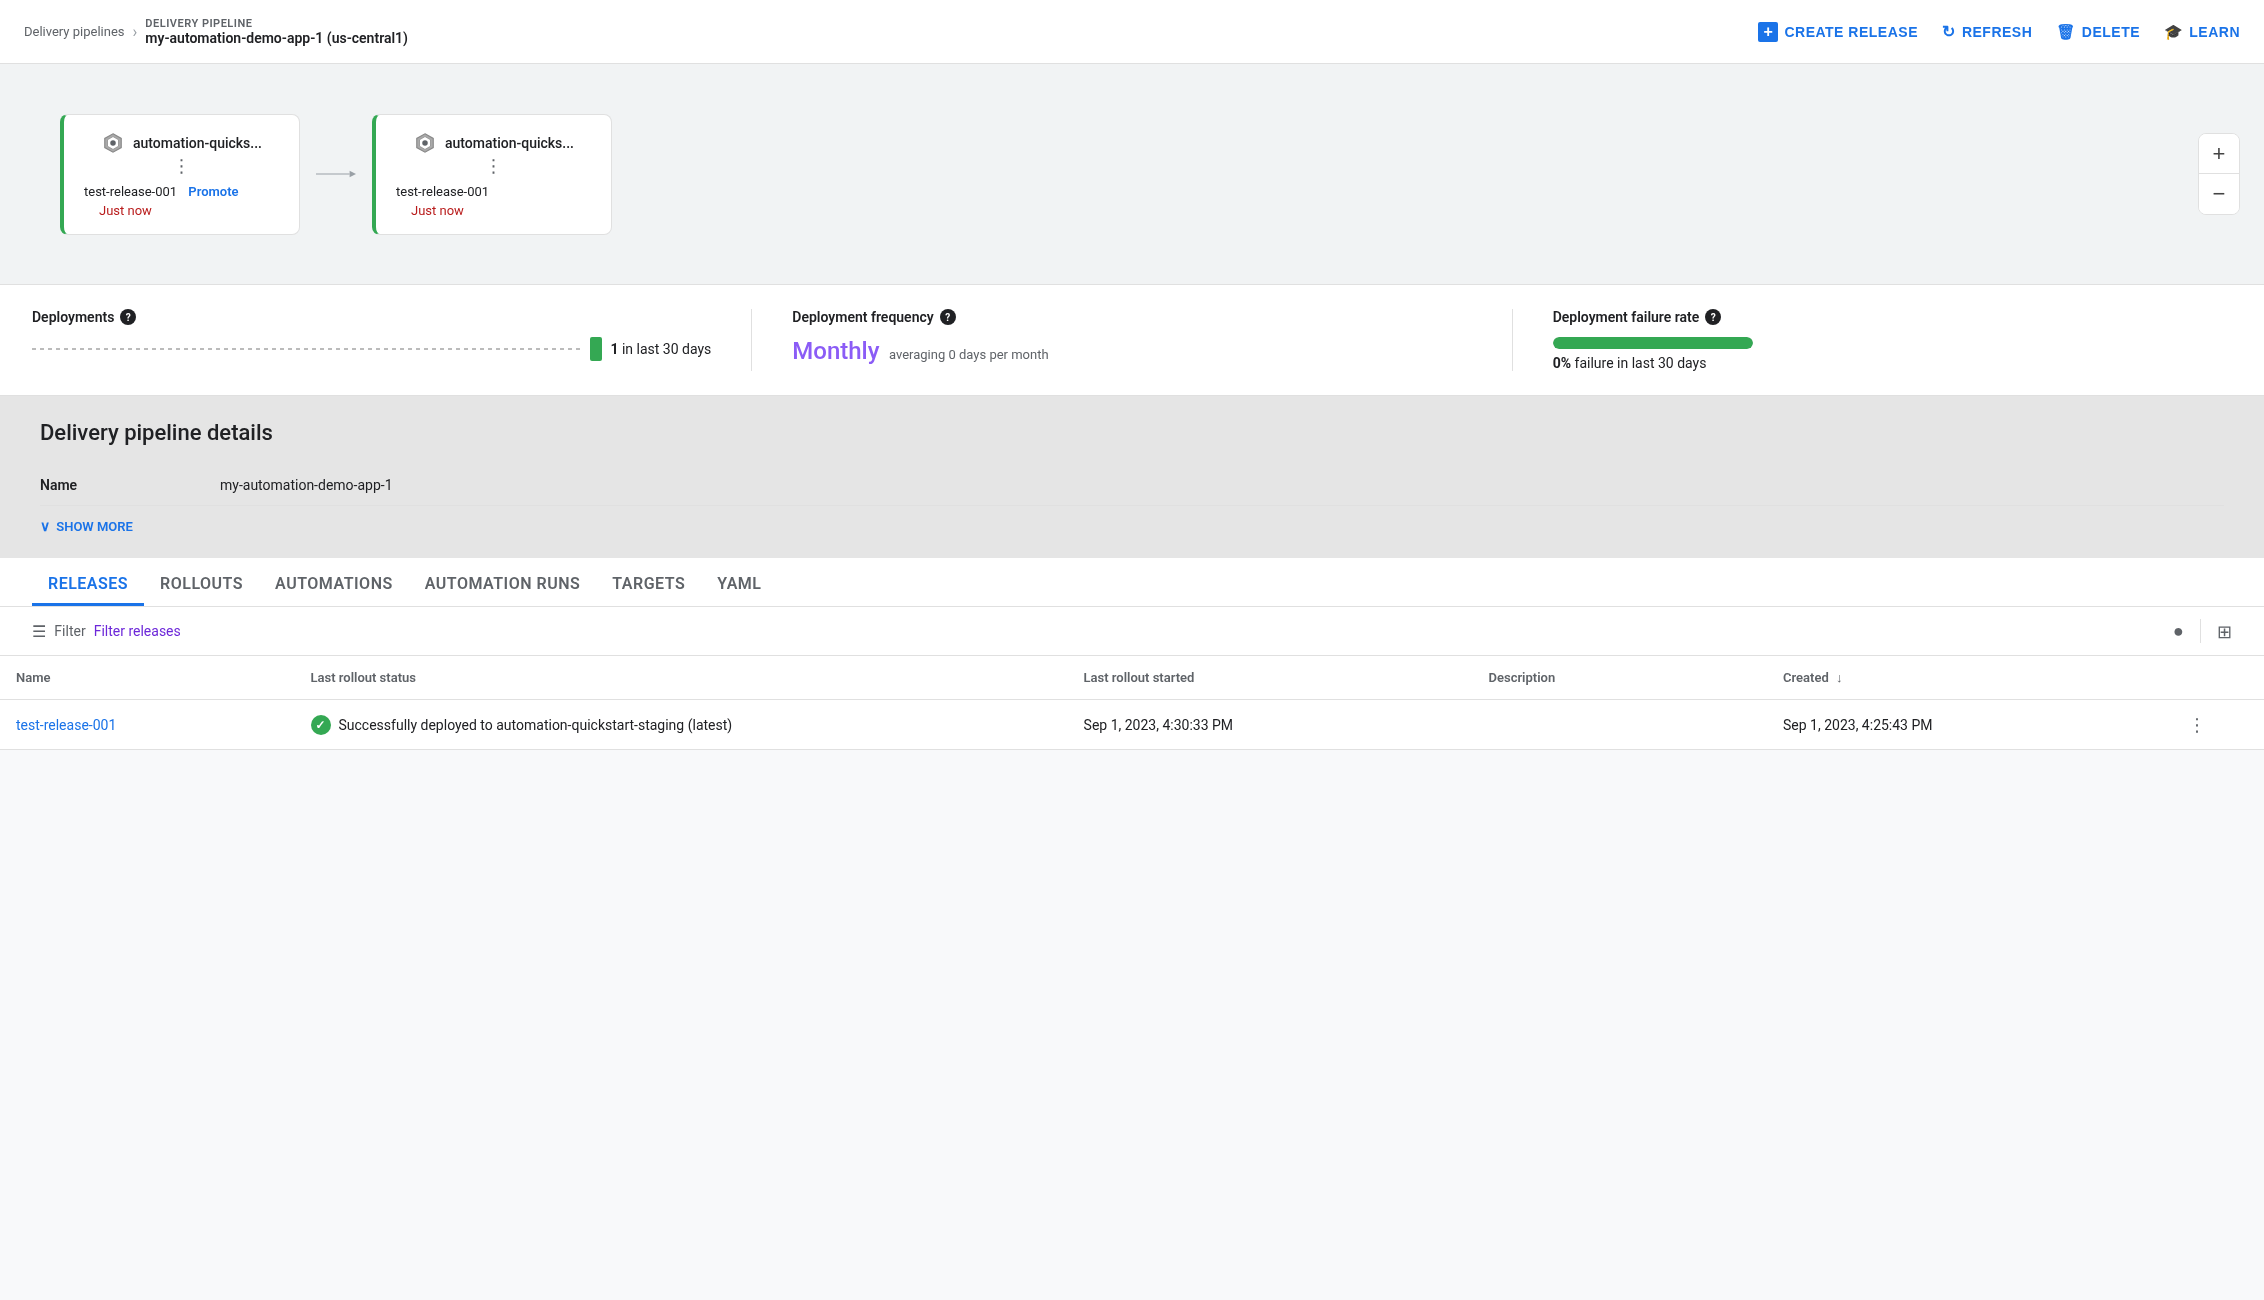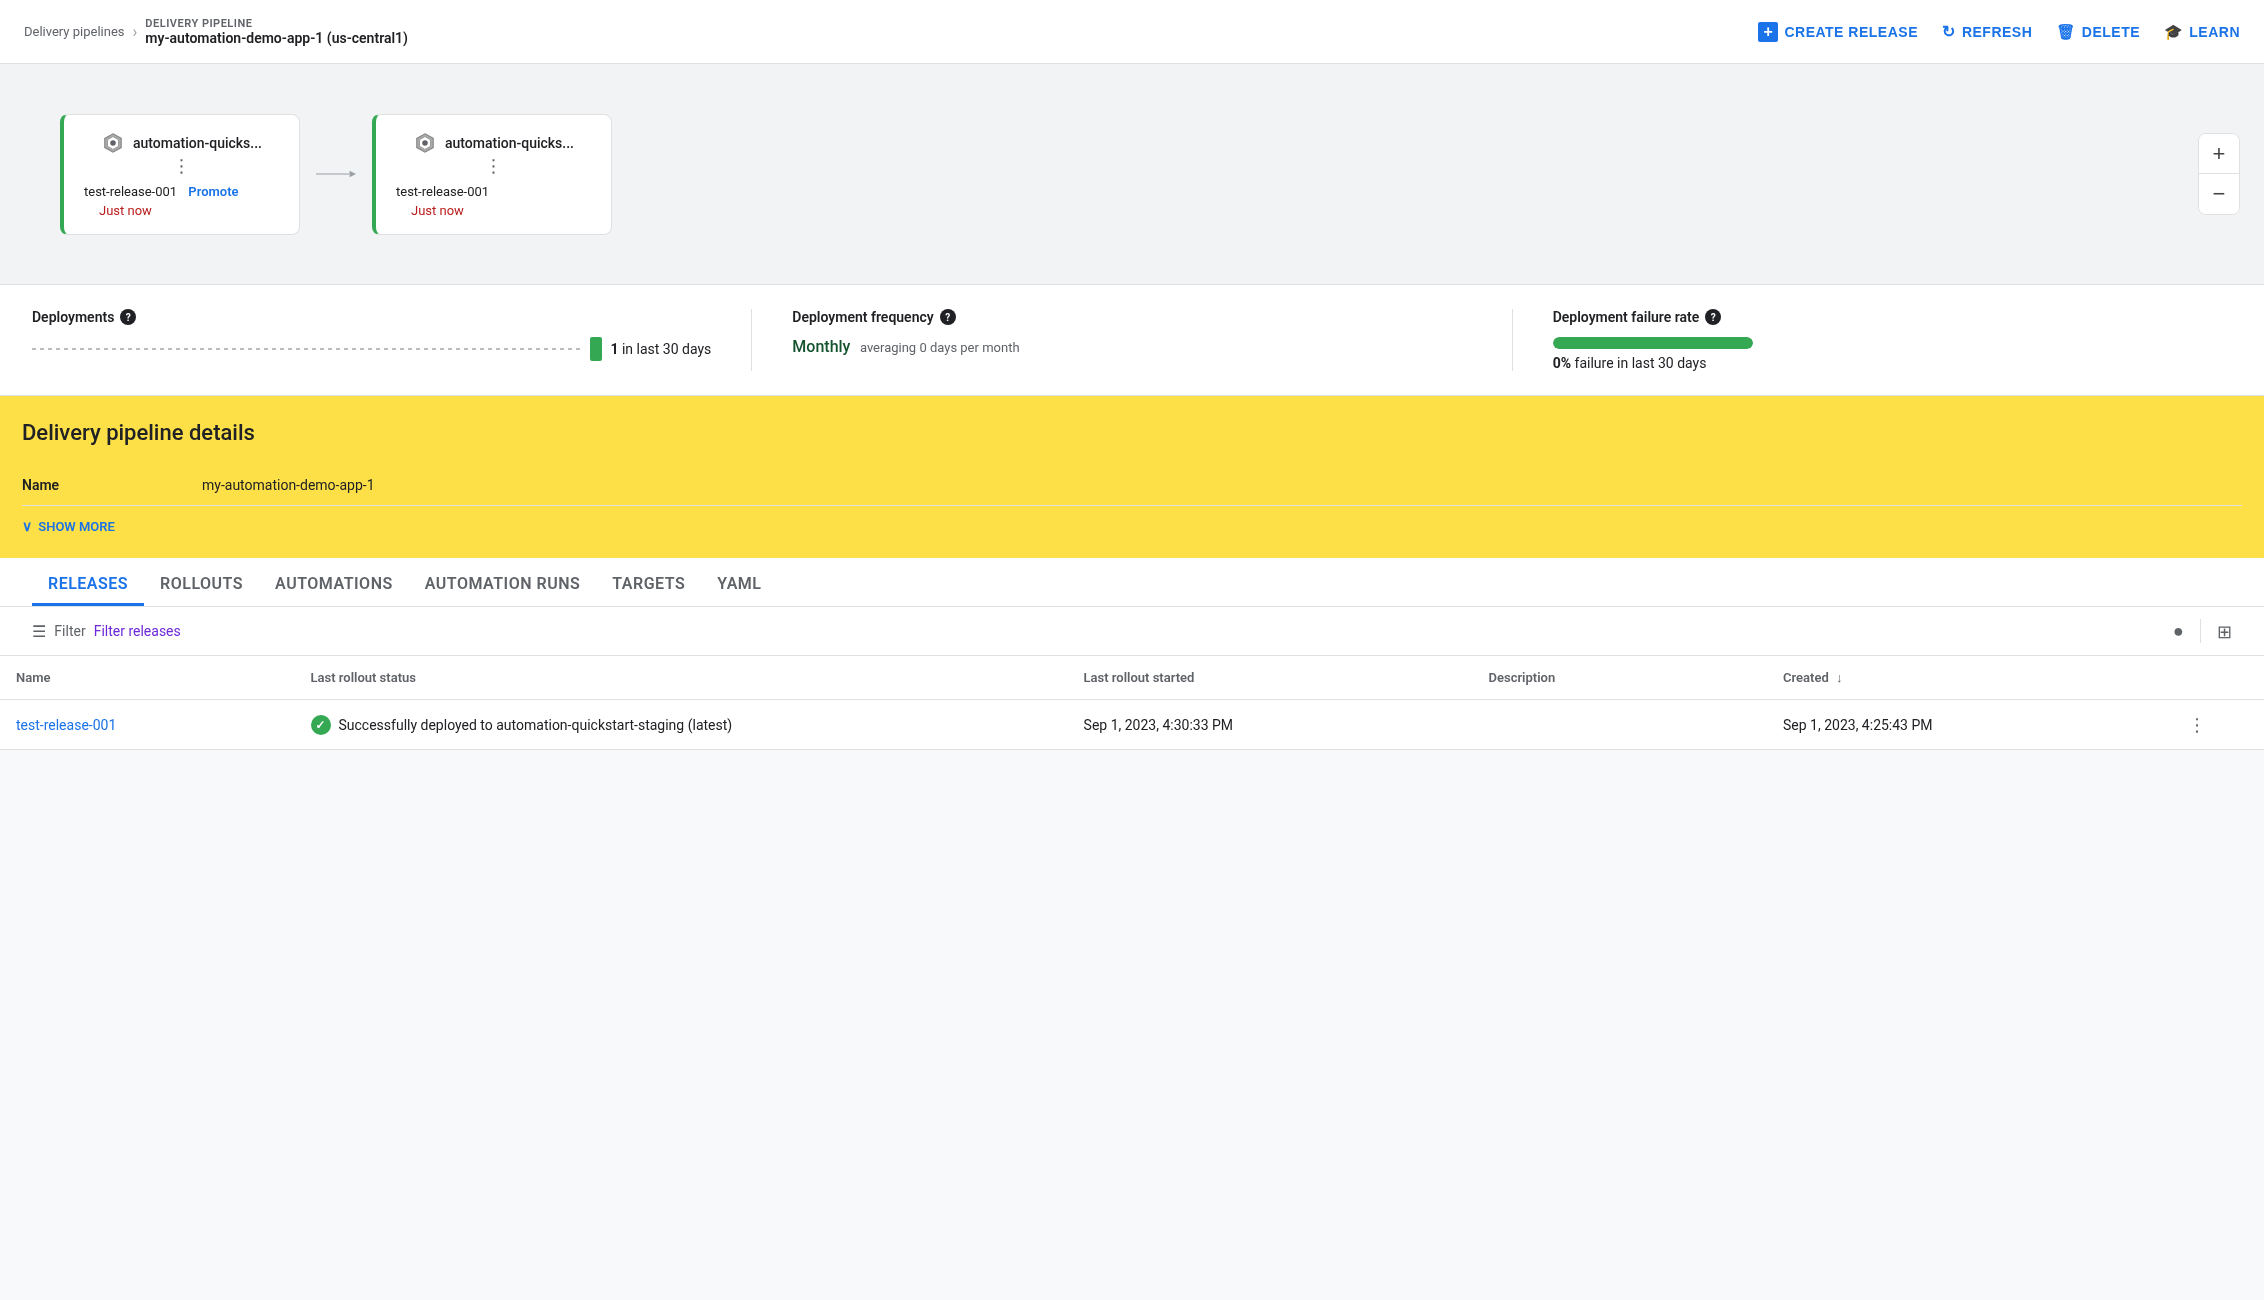--- a/index.html
+++ b/index.html
@@ -218,31 +218,31 @@
       flex: 1;
       height: 2px;
       background: repeating-linear-gradient(to right, #bbb 0px, #bbb 4px, transparent 4px, transparent 8px);
     }
     .bar-solid-green {
       width: 12px;
       height: 24px;
       background: #34a853;
       border-radius: 2px;
     }
-    .freq-main { font-size: 16px; font-weight: 500; color: #14532d; }
+    .freq-main { font-size: 24px; font-weight: 500; color: #8b5cf6; }
     .freq-sub { font-size: 13px; color: #5f6368; margin-left: 6px; }
     .failure-bar-wrap { width: 200px; height: 12px; background: #e0e0e0; border-radius: 6px; overflow: hidden; margin-bottom: 6px; }
     .failure-bar-fill { height: 100%; background: #34a853; border-radius: 6px; }
     .failure-text { font-size: 14px; color: #202124; }
     .failure-text strong { font-weight: 700; }
 
     
     .details-section {
-      background: #fde047;
-      padding: 24px 22px;
+      background: #e5e5e5;
+      padding: 24px 40px;
     }
     .details-title {
       font-size: 22px;
       font-weight: 500;
       color: #202124;
       margin-bottom: 20px;
     }
     .details-table {
       width: 100%;
       border-collapse: collapse;

